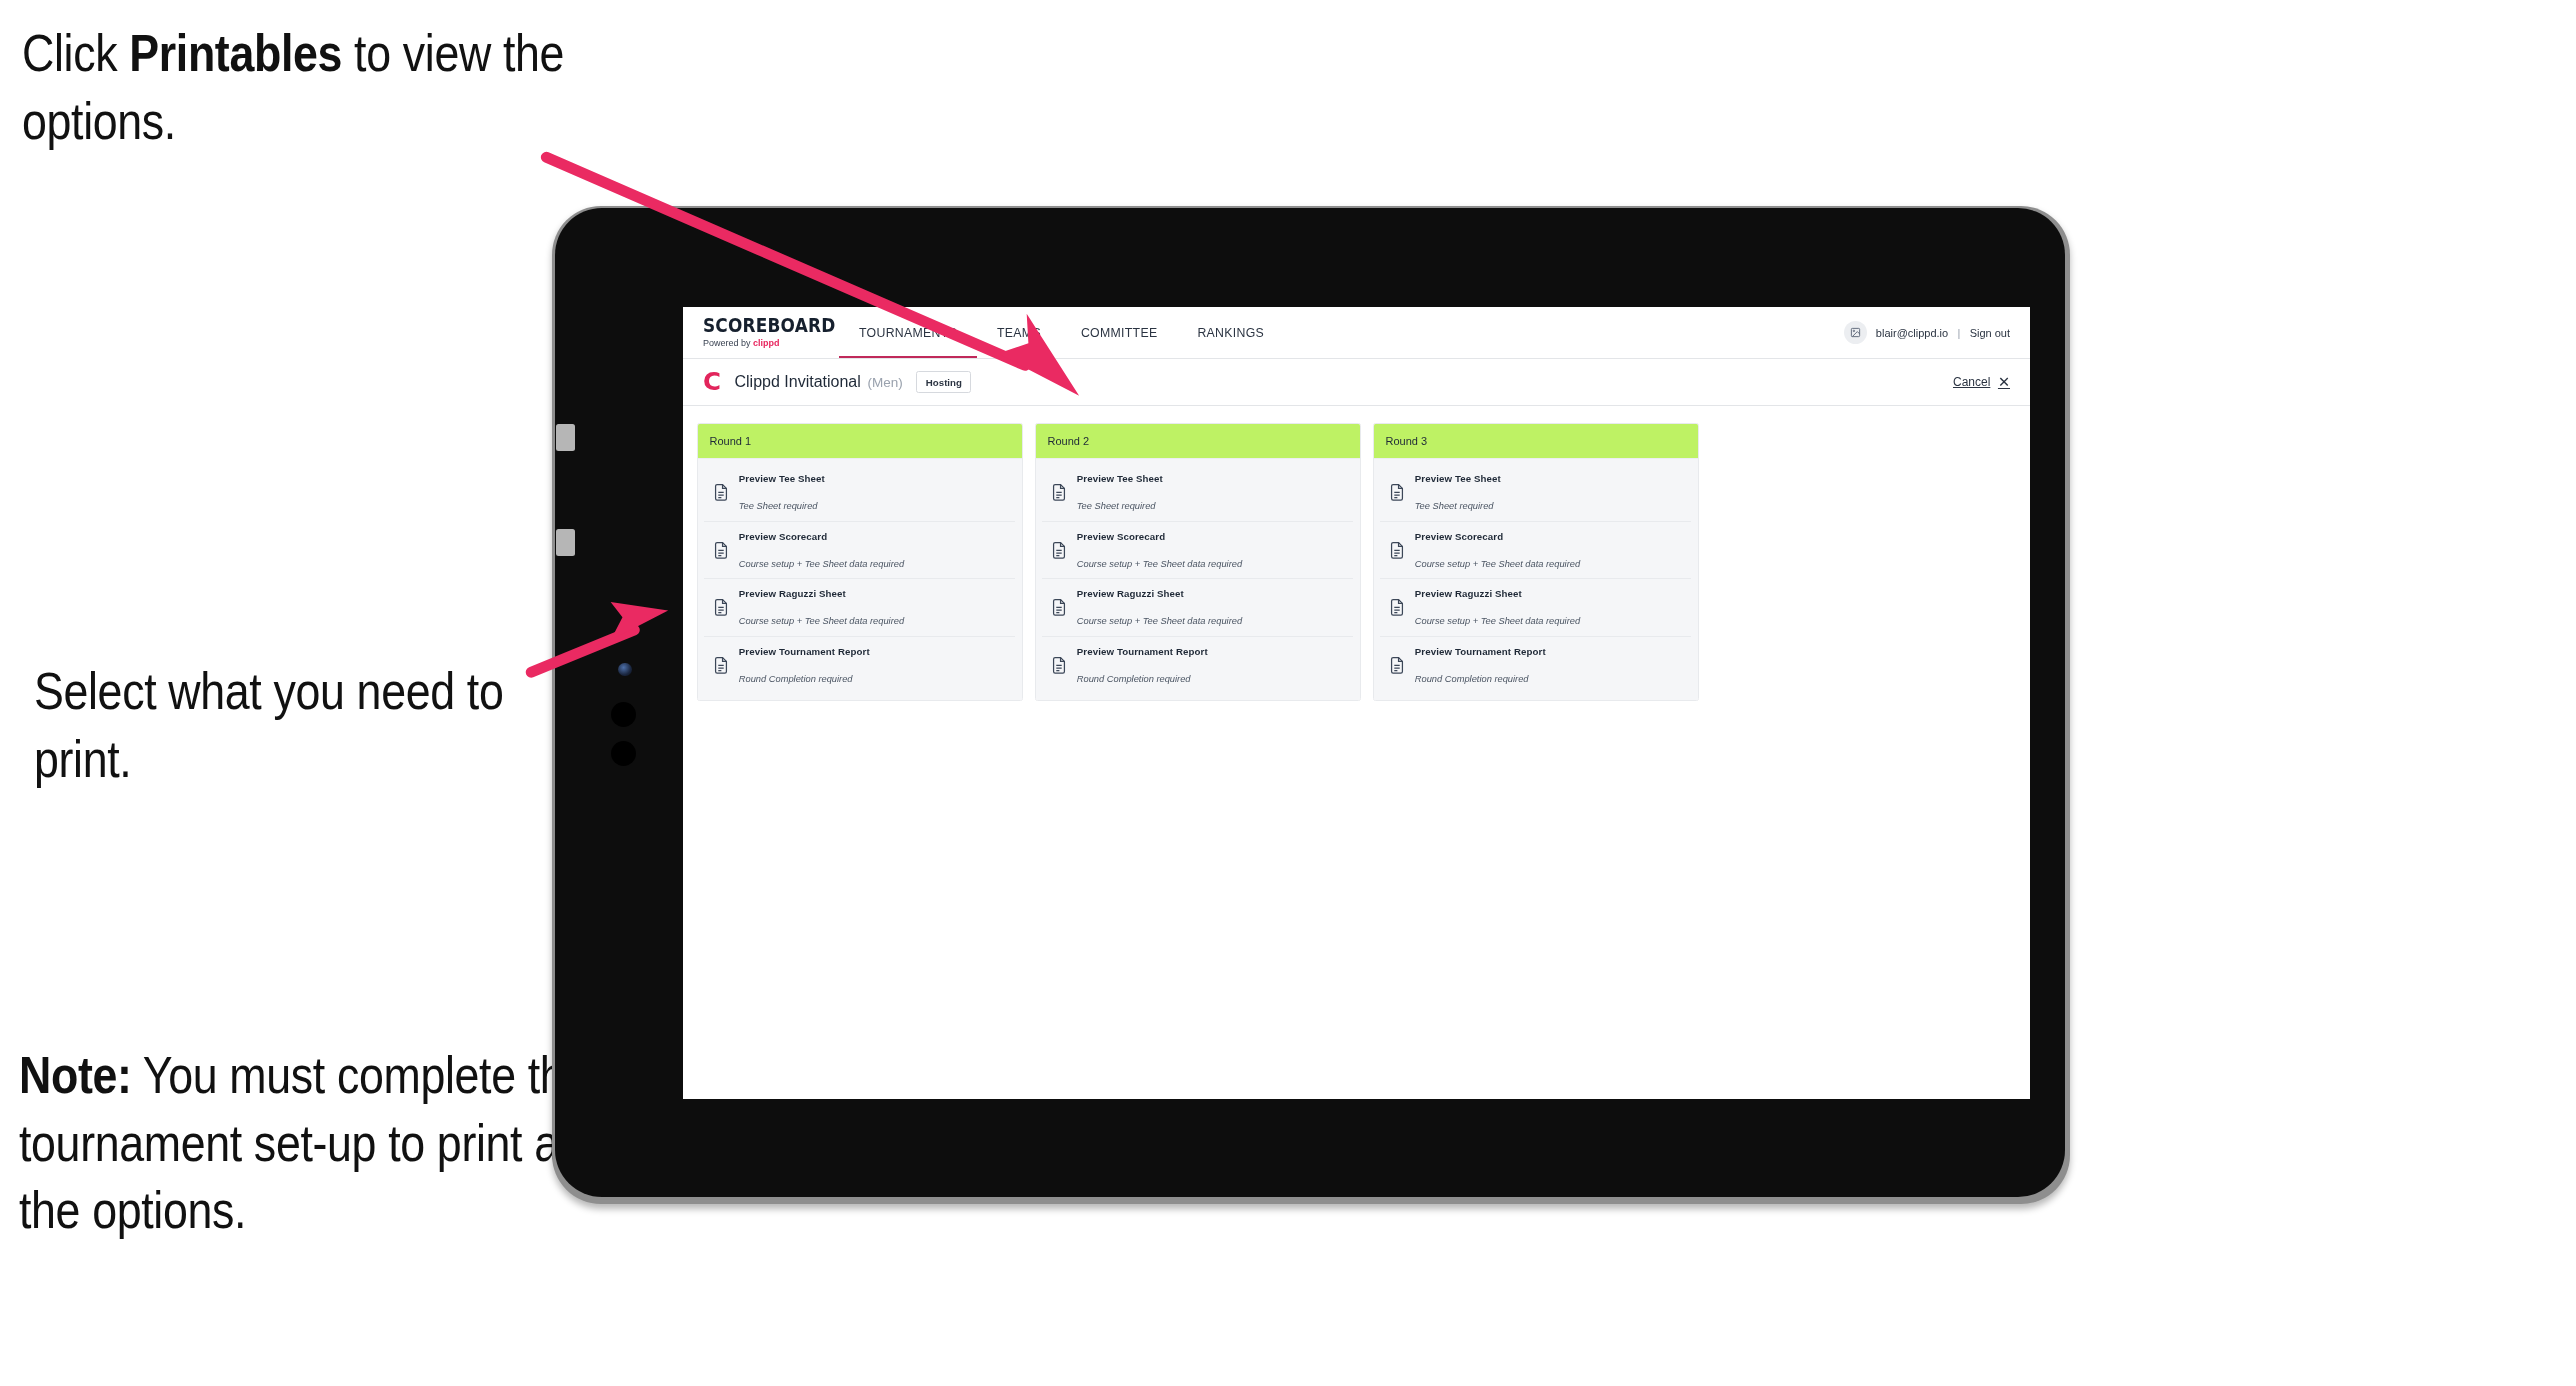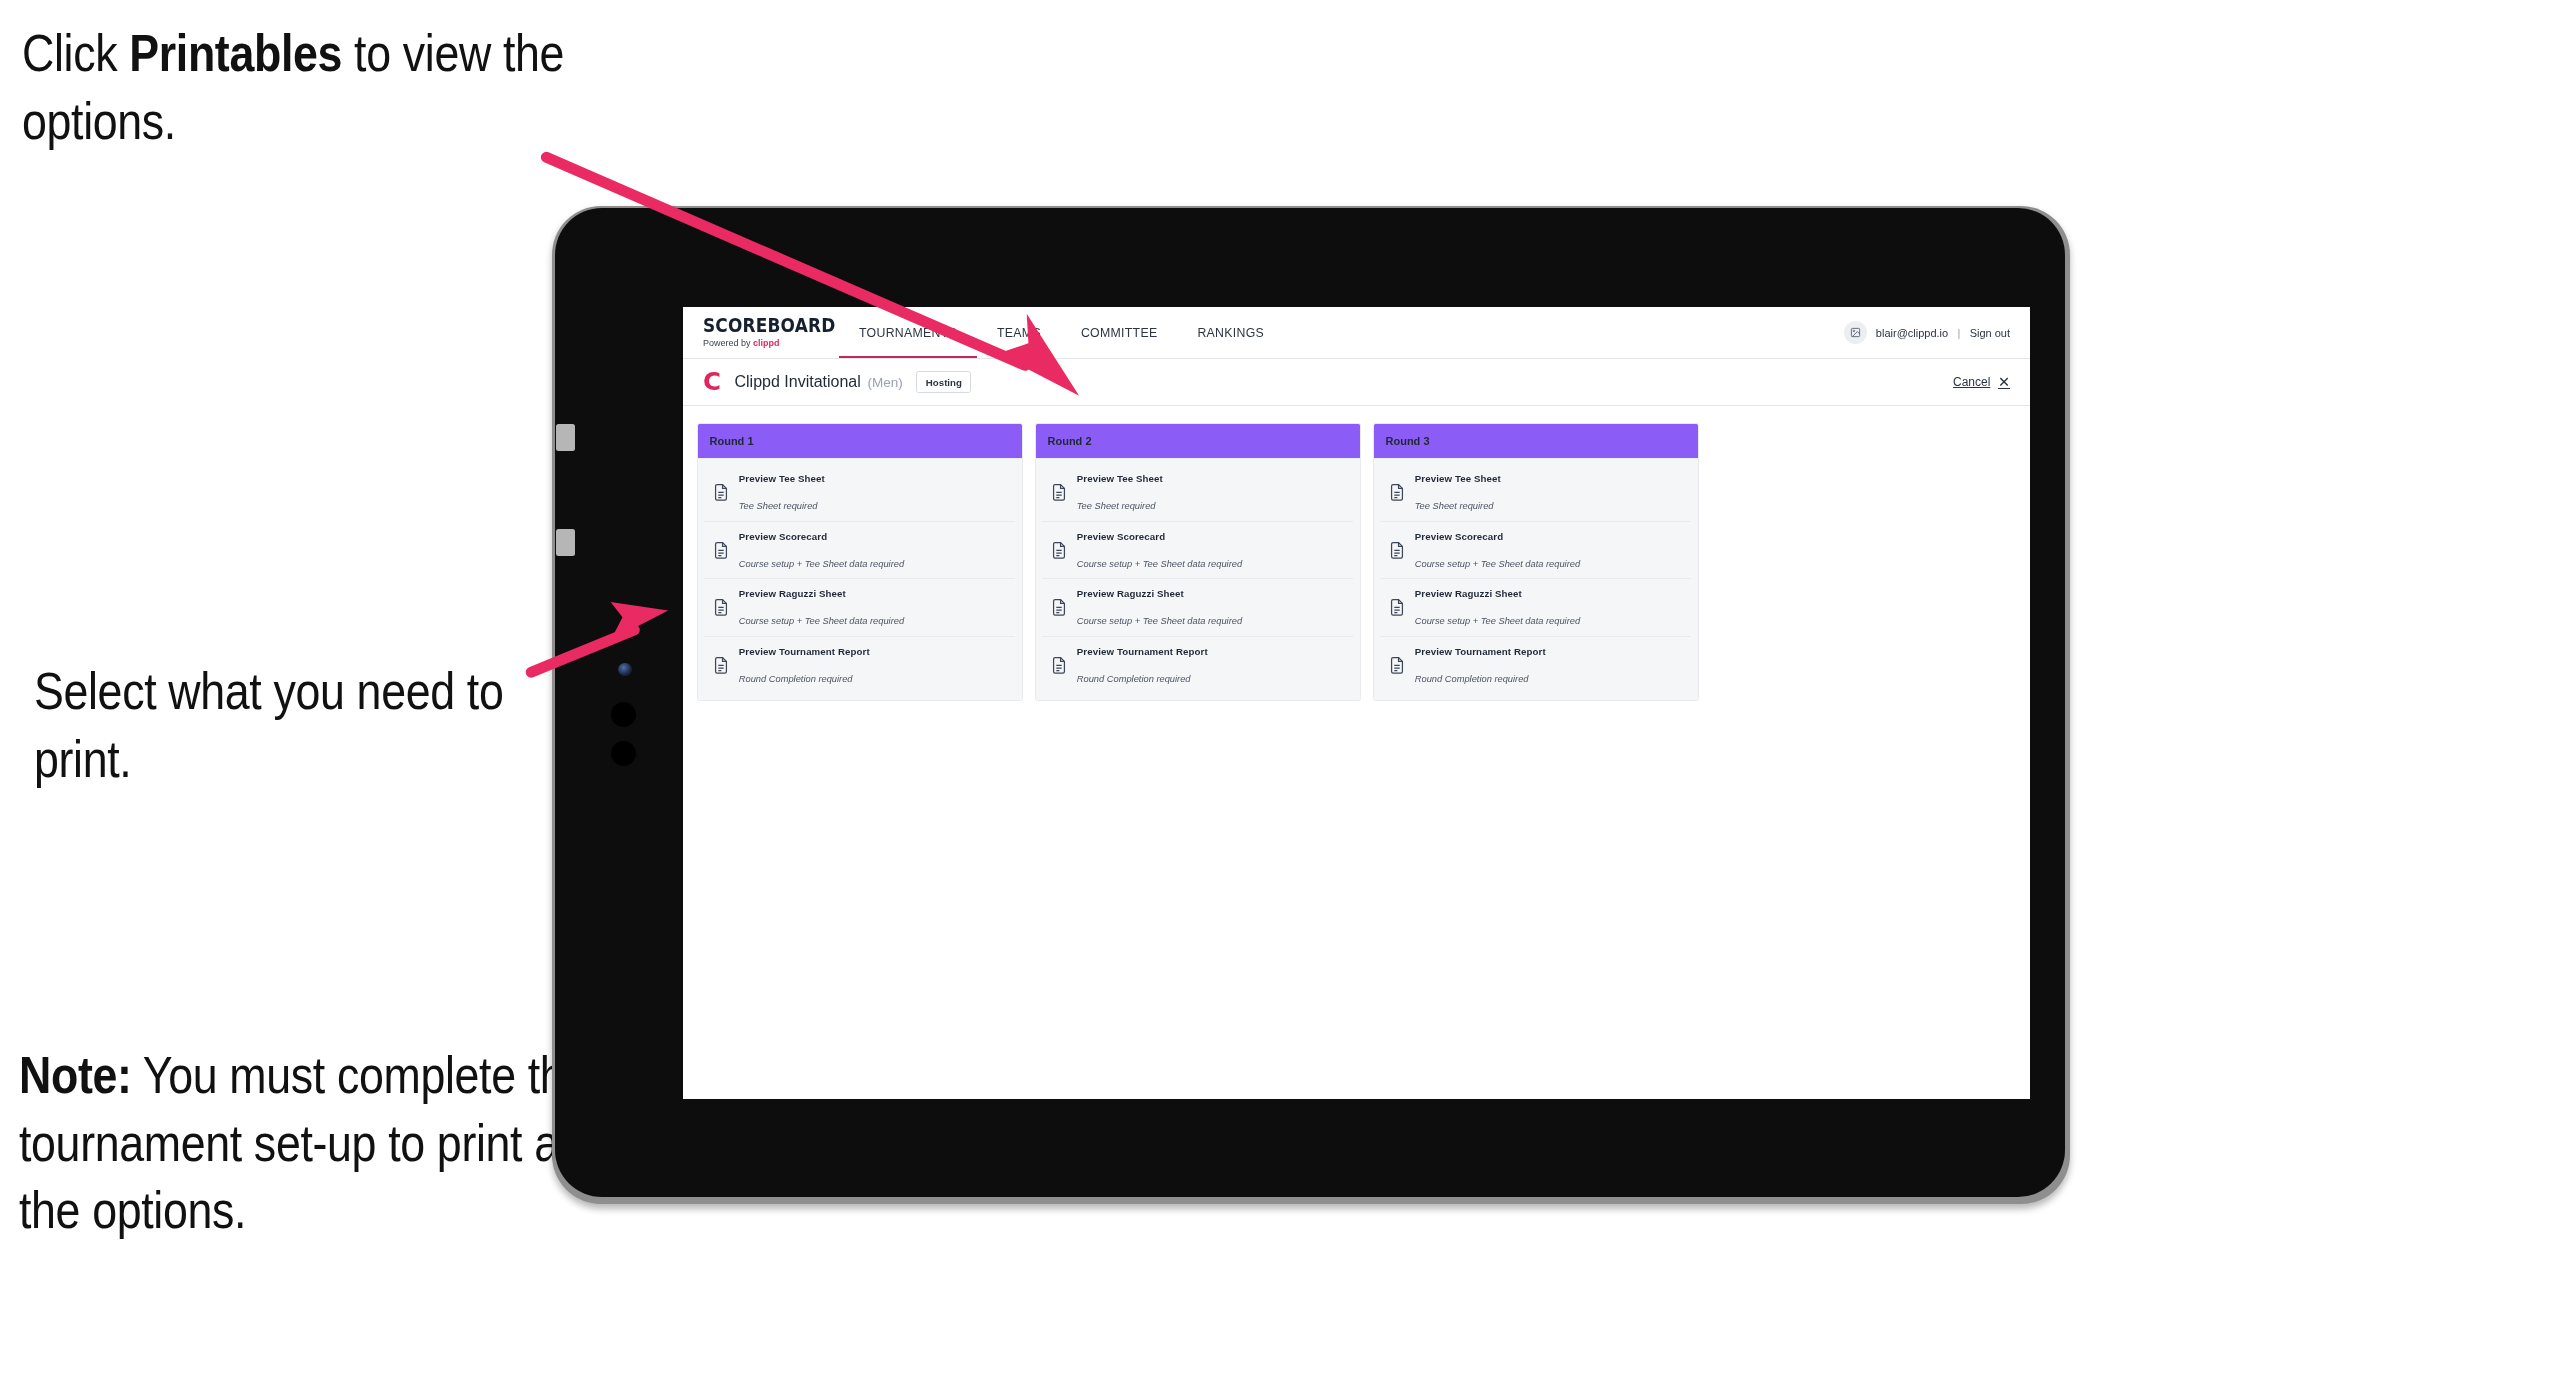--- a/index.html
+++ b/index.html
@@ -291,23 +291,22 @@
     width: 326px;
     background: #ffffff;
     border: 0.8px solid #e8eaed;
     border-radius: 2.5px;
     overflow: hidden;
   }
   .round-head {
     padding: 11px 12px;
     font-size: 11px;
     color: #1f2937;
-    background: #8b5cf6;
+    background: #bef264;
     border-bottom: 0.8px solid #eceef1;
-    font-weight: bold;
   }
   .round-items {
     background: #f5f6f8;
     padding: 5px 6.8px 6.8px 6.8px;
   }
   .print-item {
     display: flex;
     align-items: center;
     gap: 10px;
     padding: 9.3px 8.5px;

